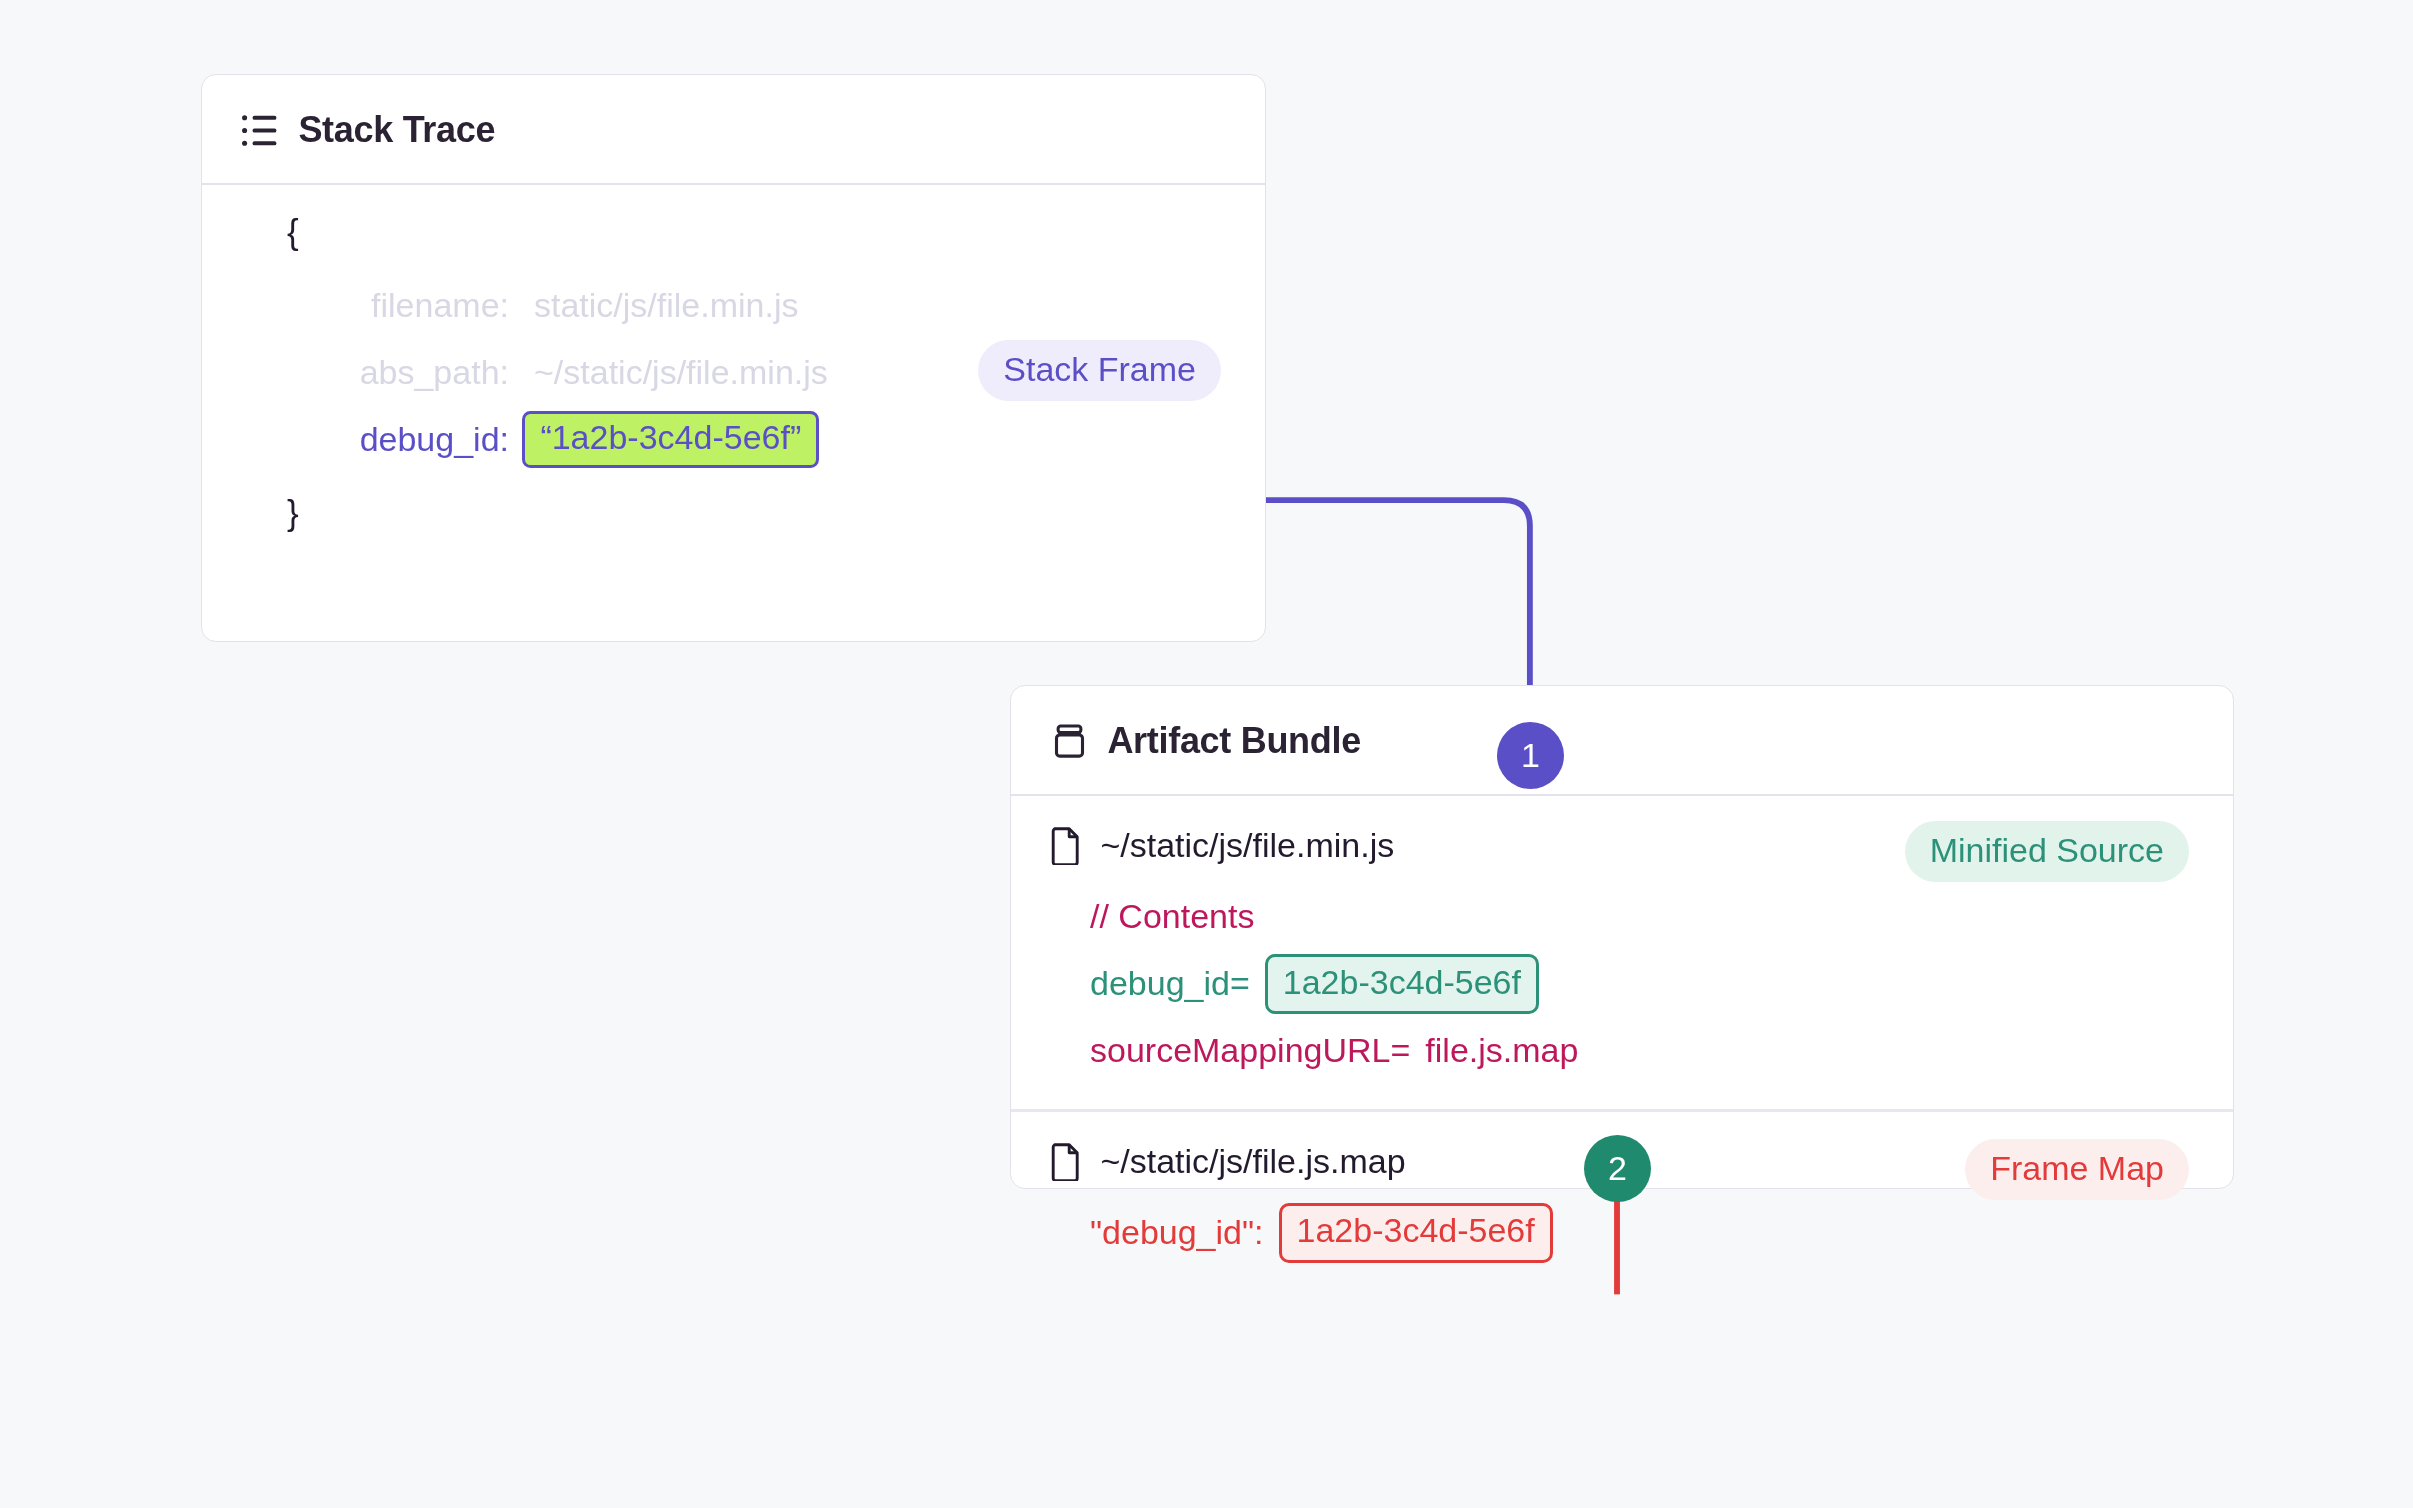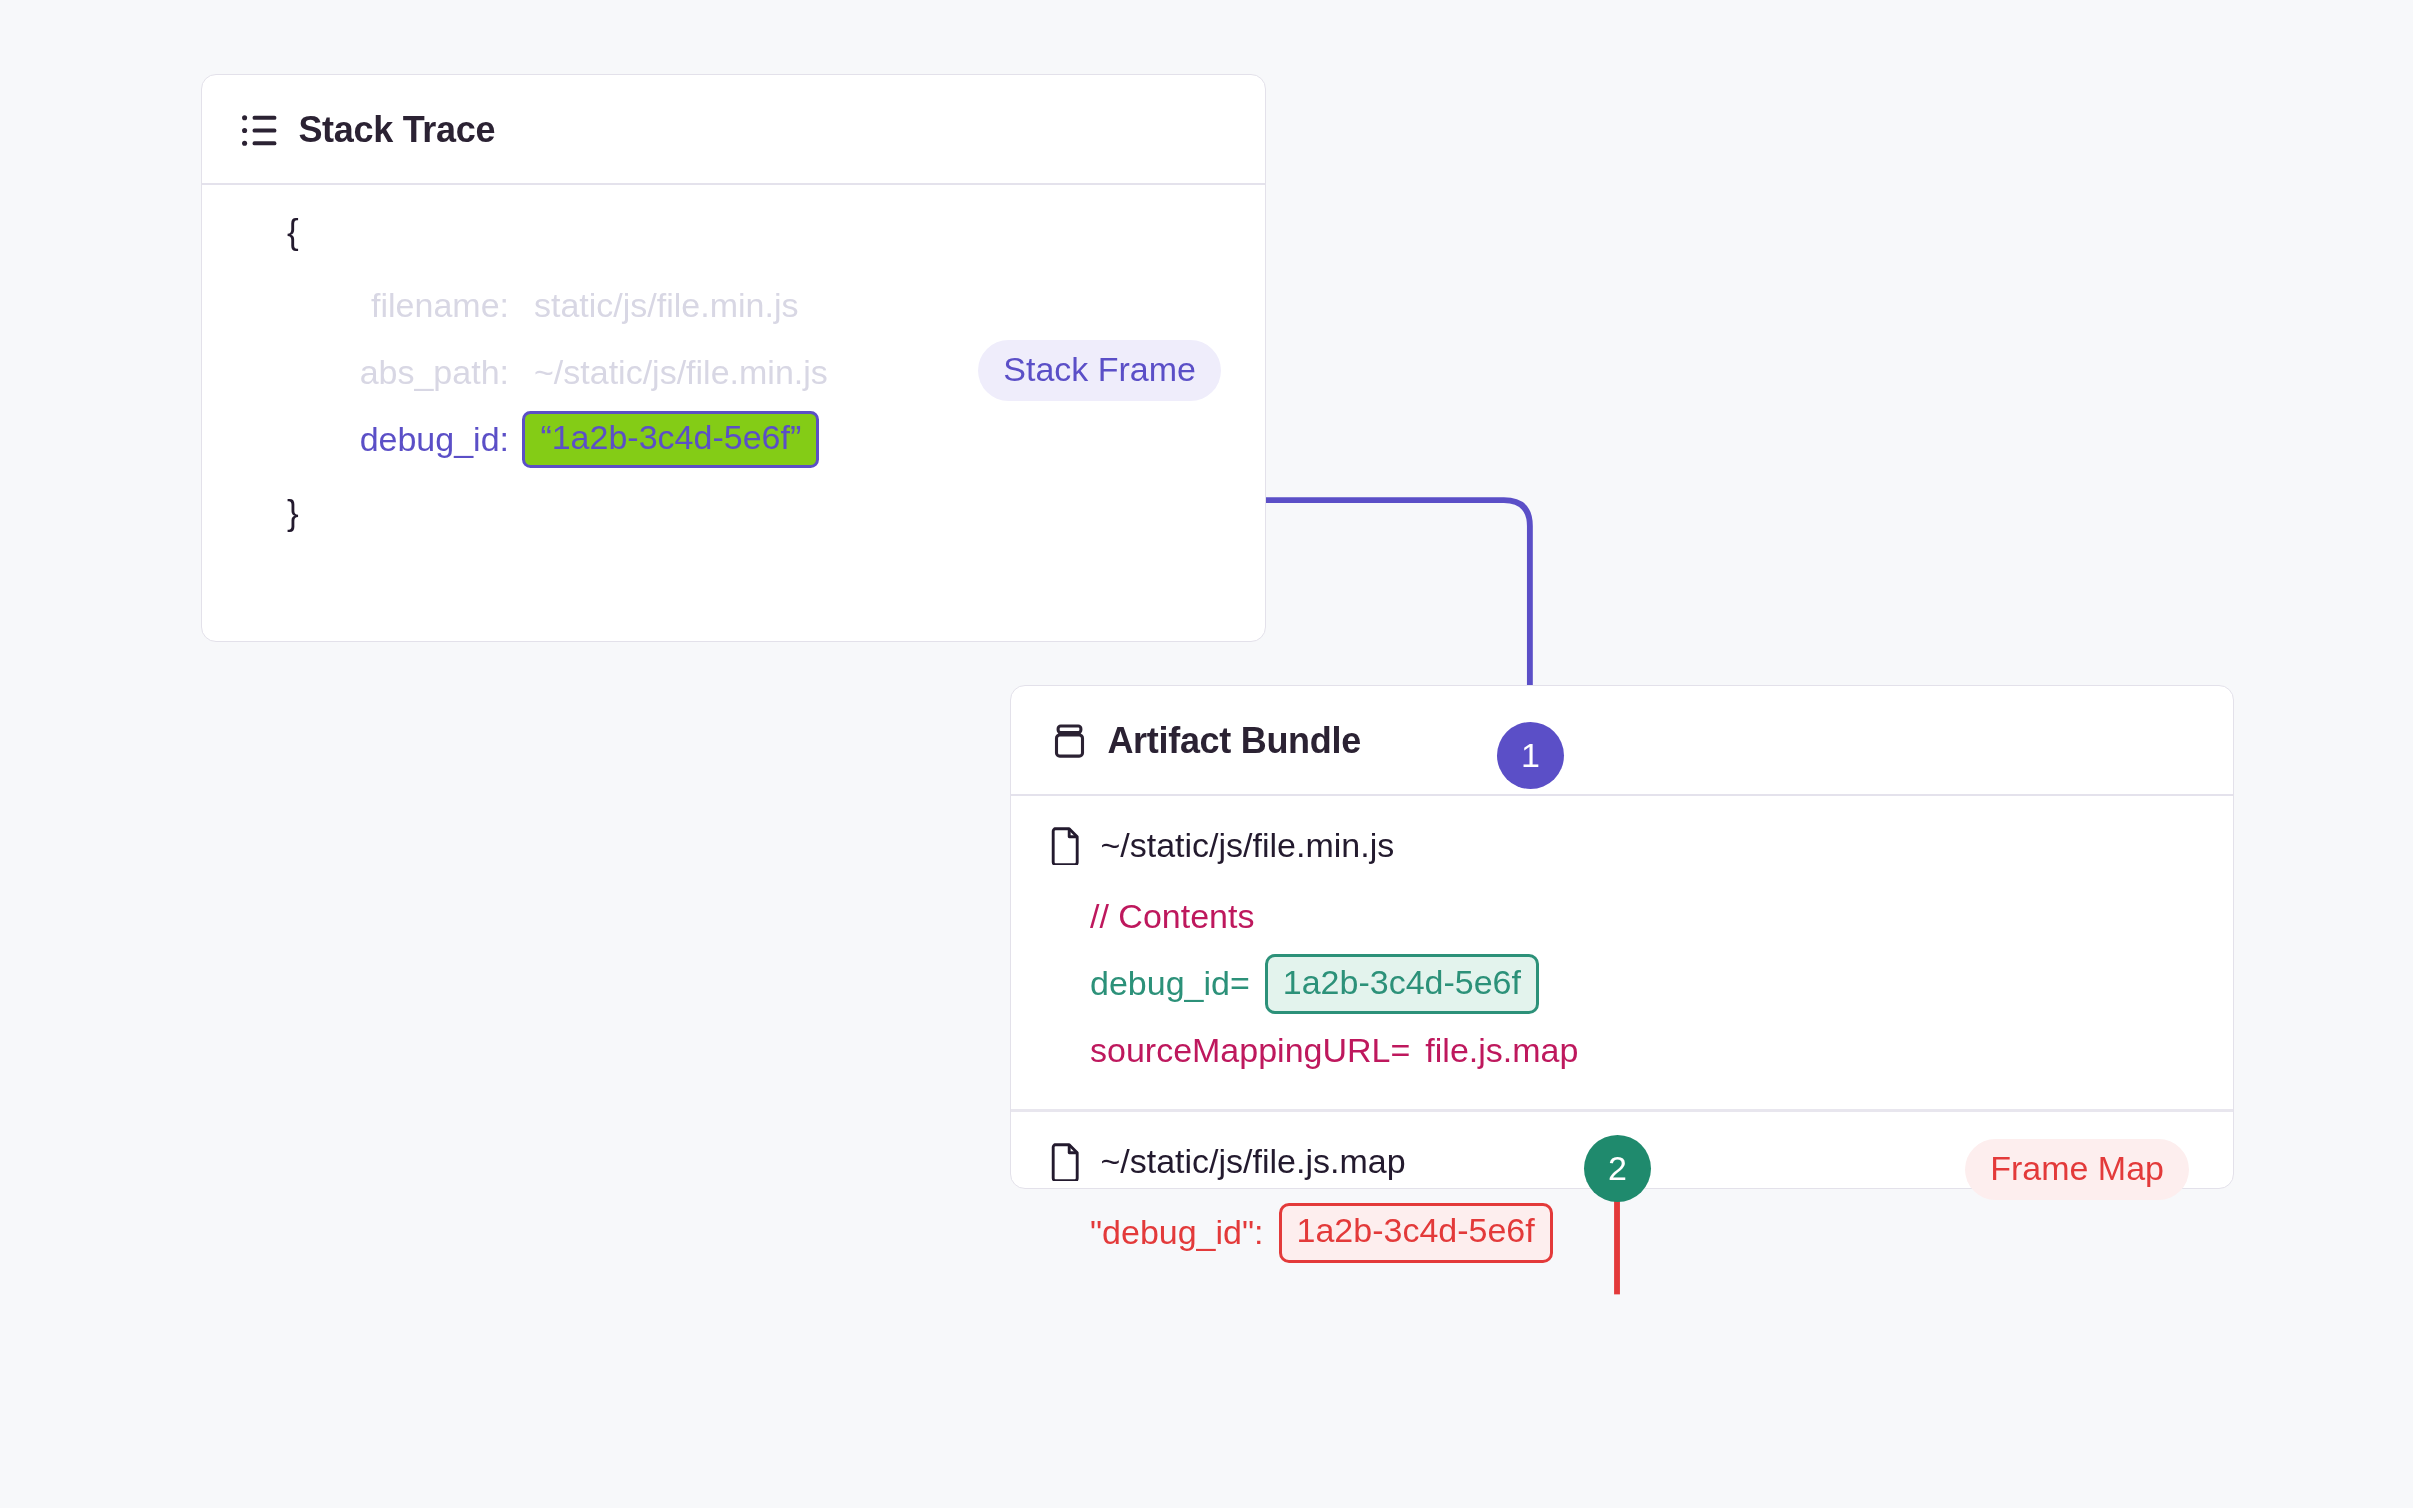--- a/index.html
+++ b/index.html
@@ -99,21 +99,21 @@
   .kv-row.muted-row .kv-key { width: 268px; }
   .kv-row.muted-row .kv-val { margin-left: 25px; }
 
   .kv-row.accent-row { color: #5b4fc7; }
   .kv-row.accent-row .kv-key { width: 268px; color: #5b4fc7; }
 
   .chip-purple {
     margin-left: 13.4px;
     display: inline-flex;
     align-items: center;
-    background: #84cc16;
+    background: #bef264;
     border: 3.4px solid #5b4fc7;
     border-radius: 8.4px;
     color: #5b4fc7;
     font-size: 34px;
     padding: 5px 15px 8.4px 15px;
     line-height: 1.1;
     white-space: nowrap;
     position: relative;
     z-index: 3;
   }
@@ -330,20 +330,21 @@
       <div class="code-line teal">
         <span>debug_id=</span>
         <span class="chip-teal">1a2b-3c4d-5e6f</span>
       </div>
 
       <div class="code-line dim">
         <span>sourceMappingURL=</span>
         <span class="gap-after-key">file.js.map</span>
       </div>
 
+      <span class="pill pill-minified" style="right:44px; top:25px;">Minified Source</span>
     </div>
 
     <div class="bundle-divider"></div>
 
     <div class="bundle-section">
       <div class="file-row">
         <span class="icon">
           <svg width="32" height="39" viewBox="0 0 20 24">
             <path d="M3 1.5 h9 l5 5 v16 a1.5 1.5 0 0 1 -1.5 1.5 h-12 a1.5 1.5 0 0 1 -1.5 -1.5 v-19.5 a1.5 1.5 0 0 1 1.5 -1.5 z" fill="none" stroke="#231a2e" stroke-width="1.8" stroke-linejoin="round"></path>
             <path d="M12 1.5 v5 h5" fill="none" stroke="#231a2e" stroke-width="1.8" stroke-linejoin="round"></path>

